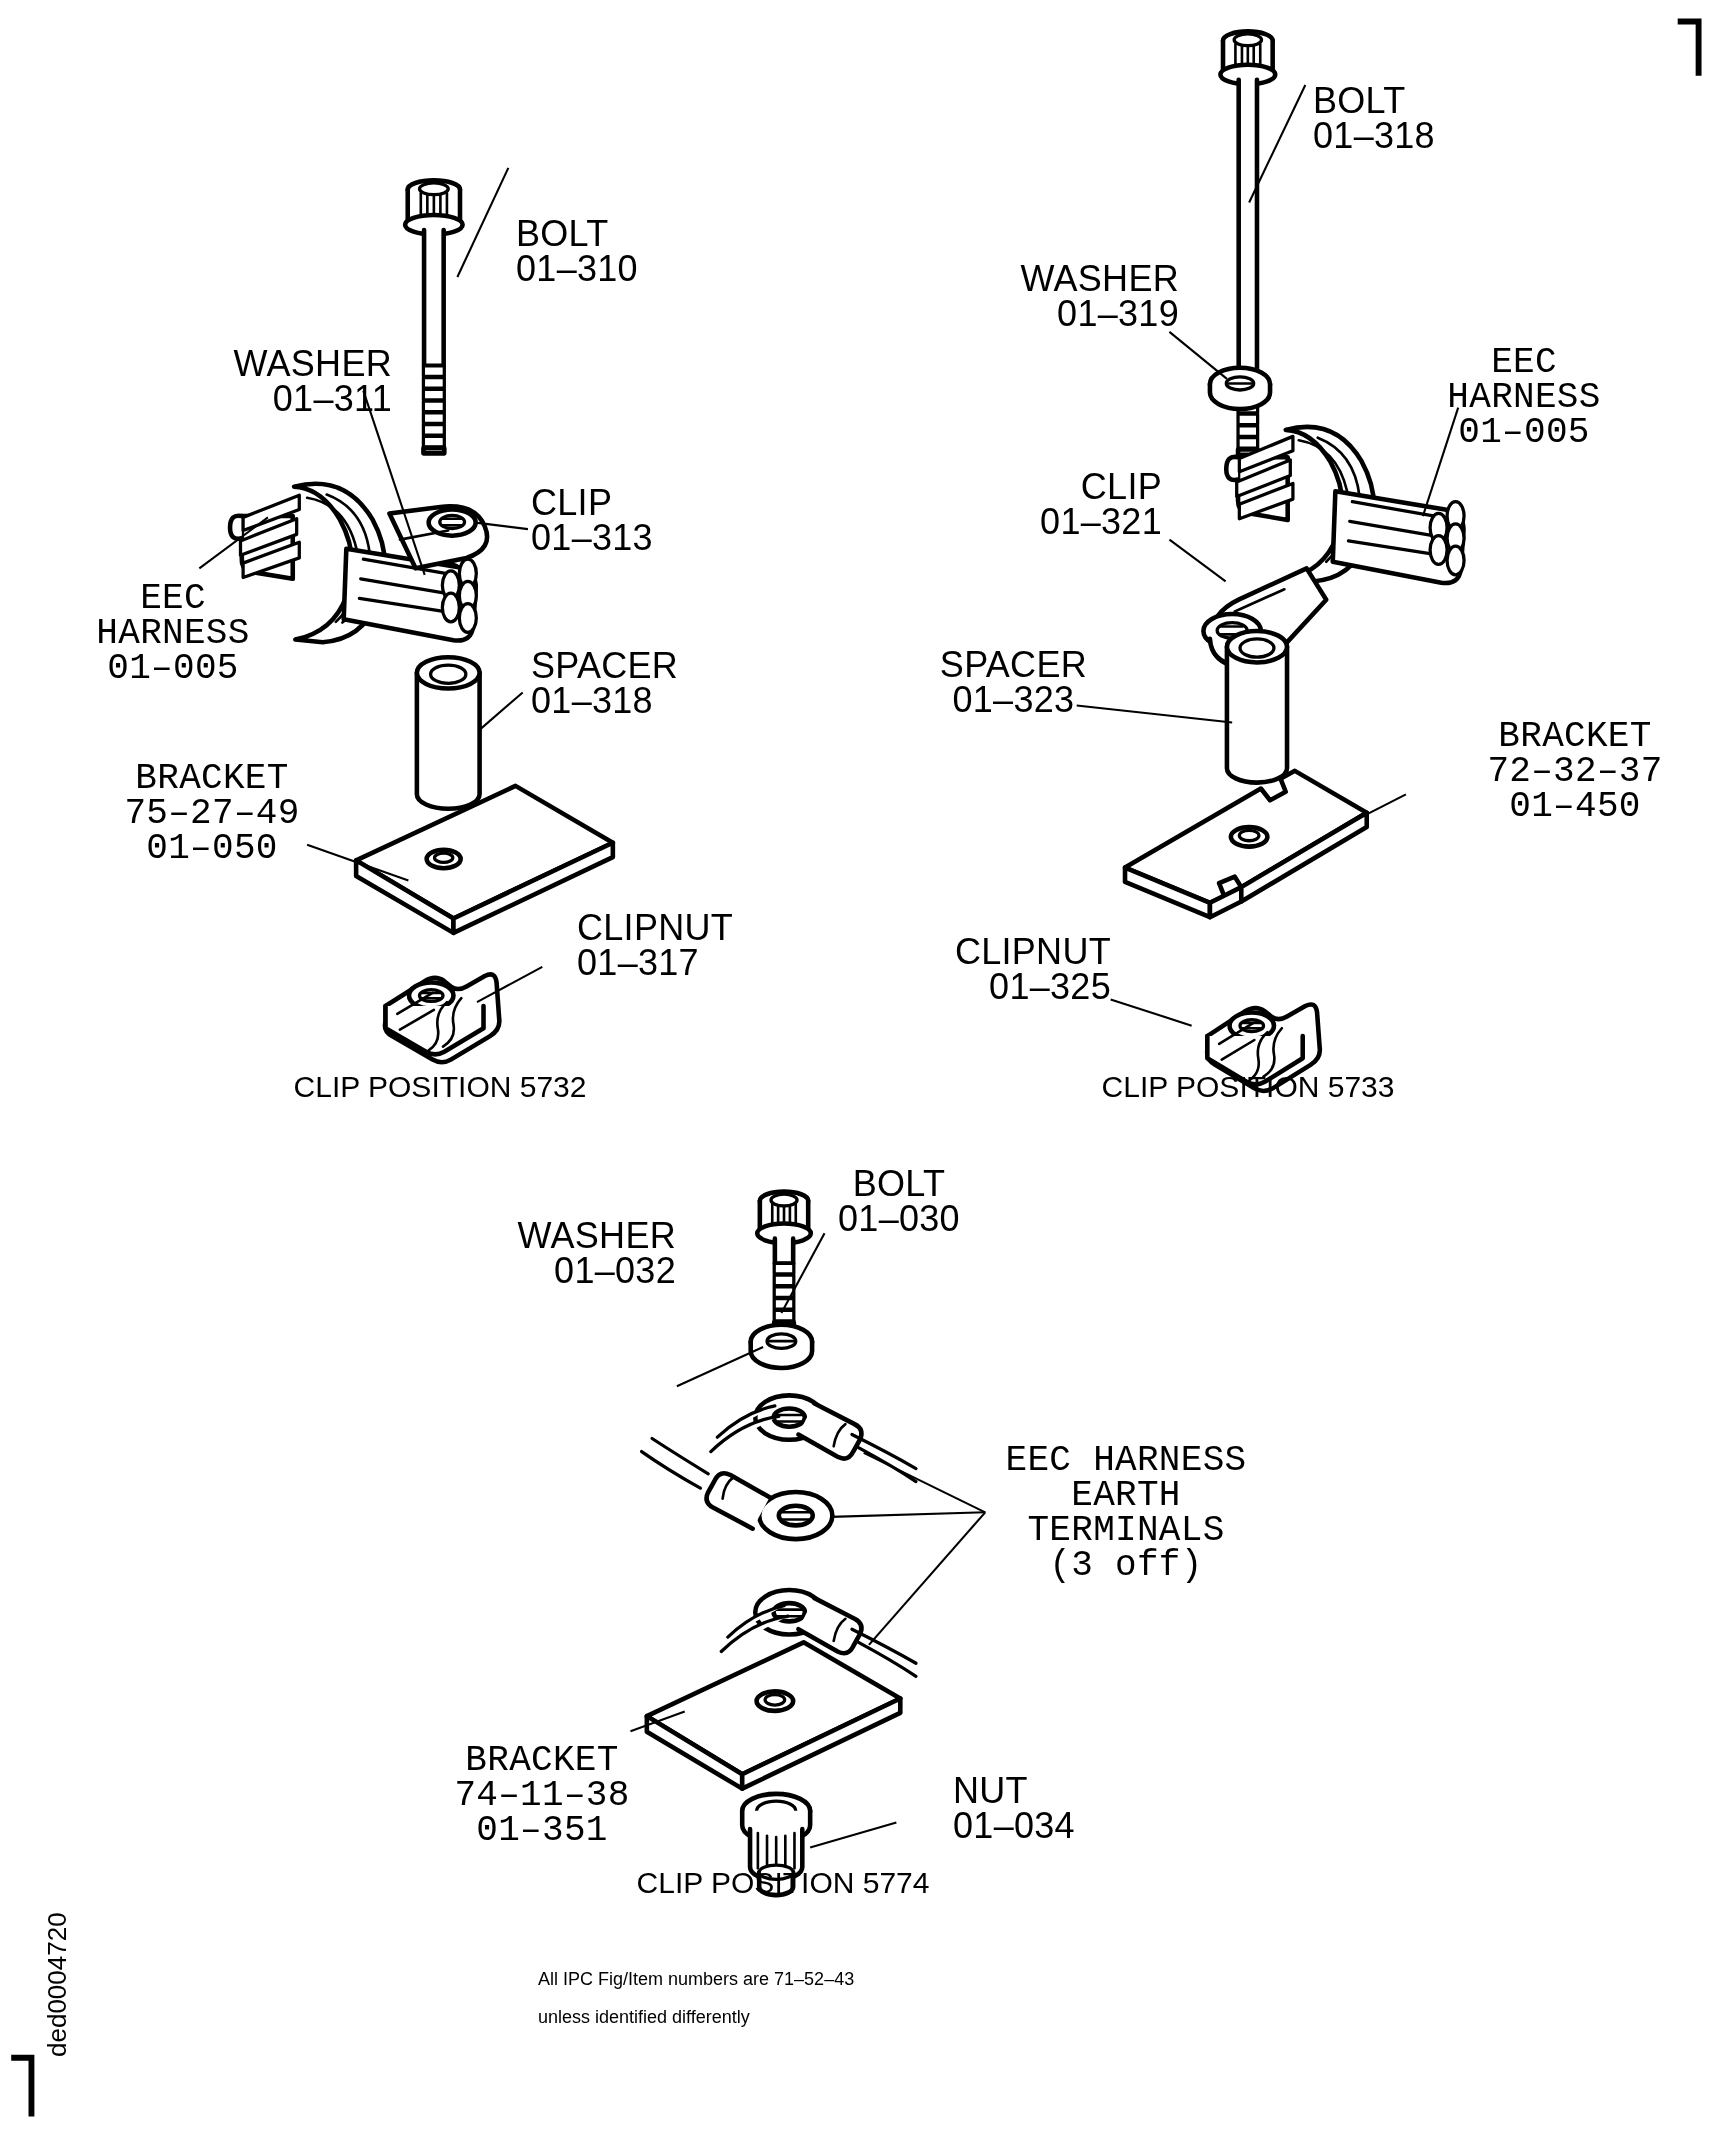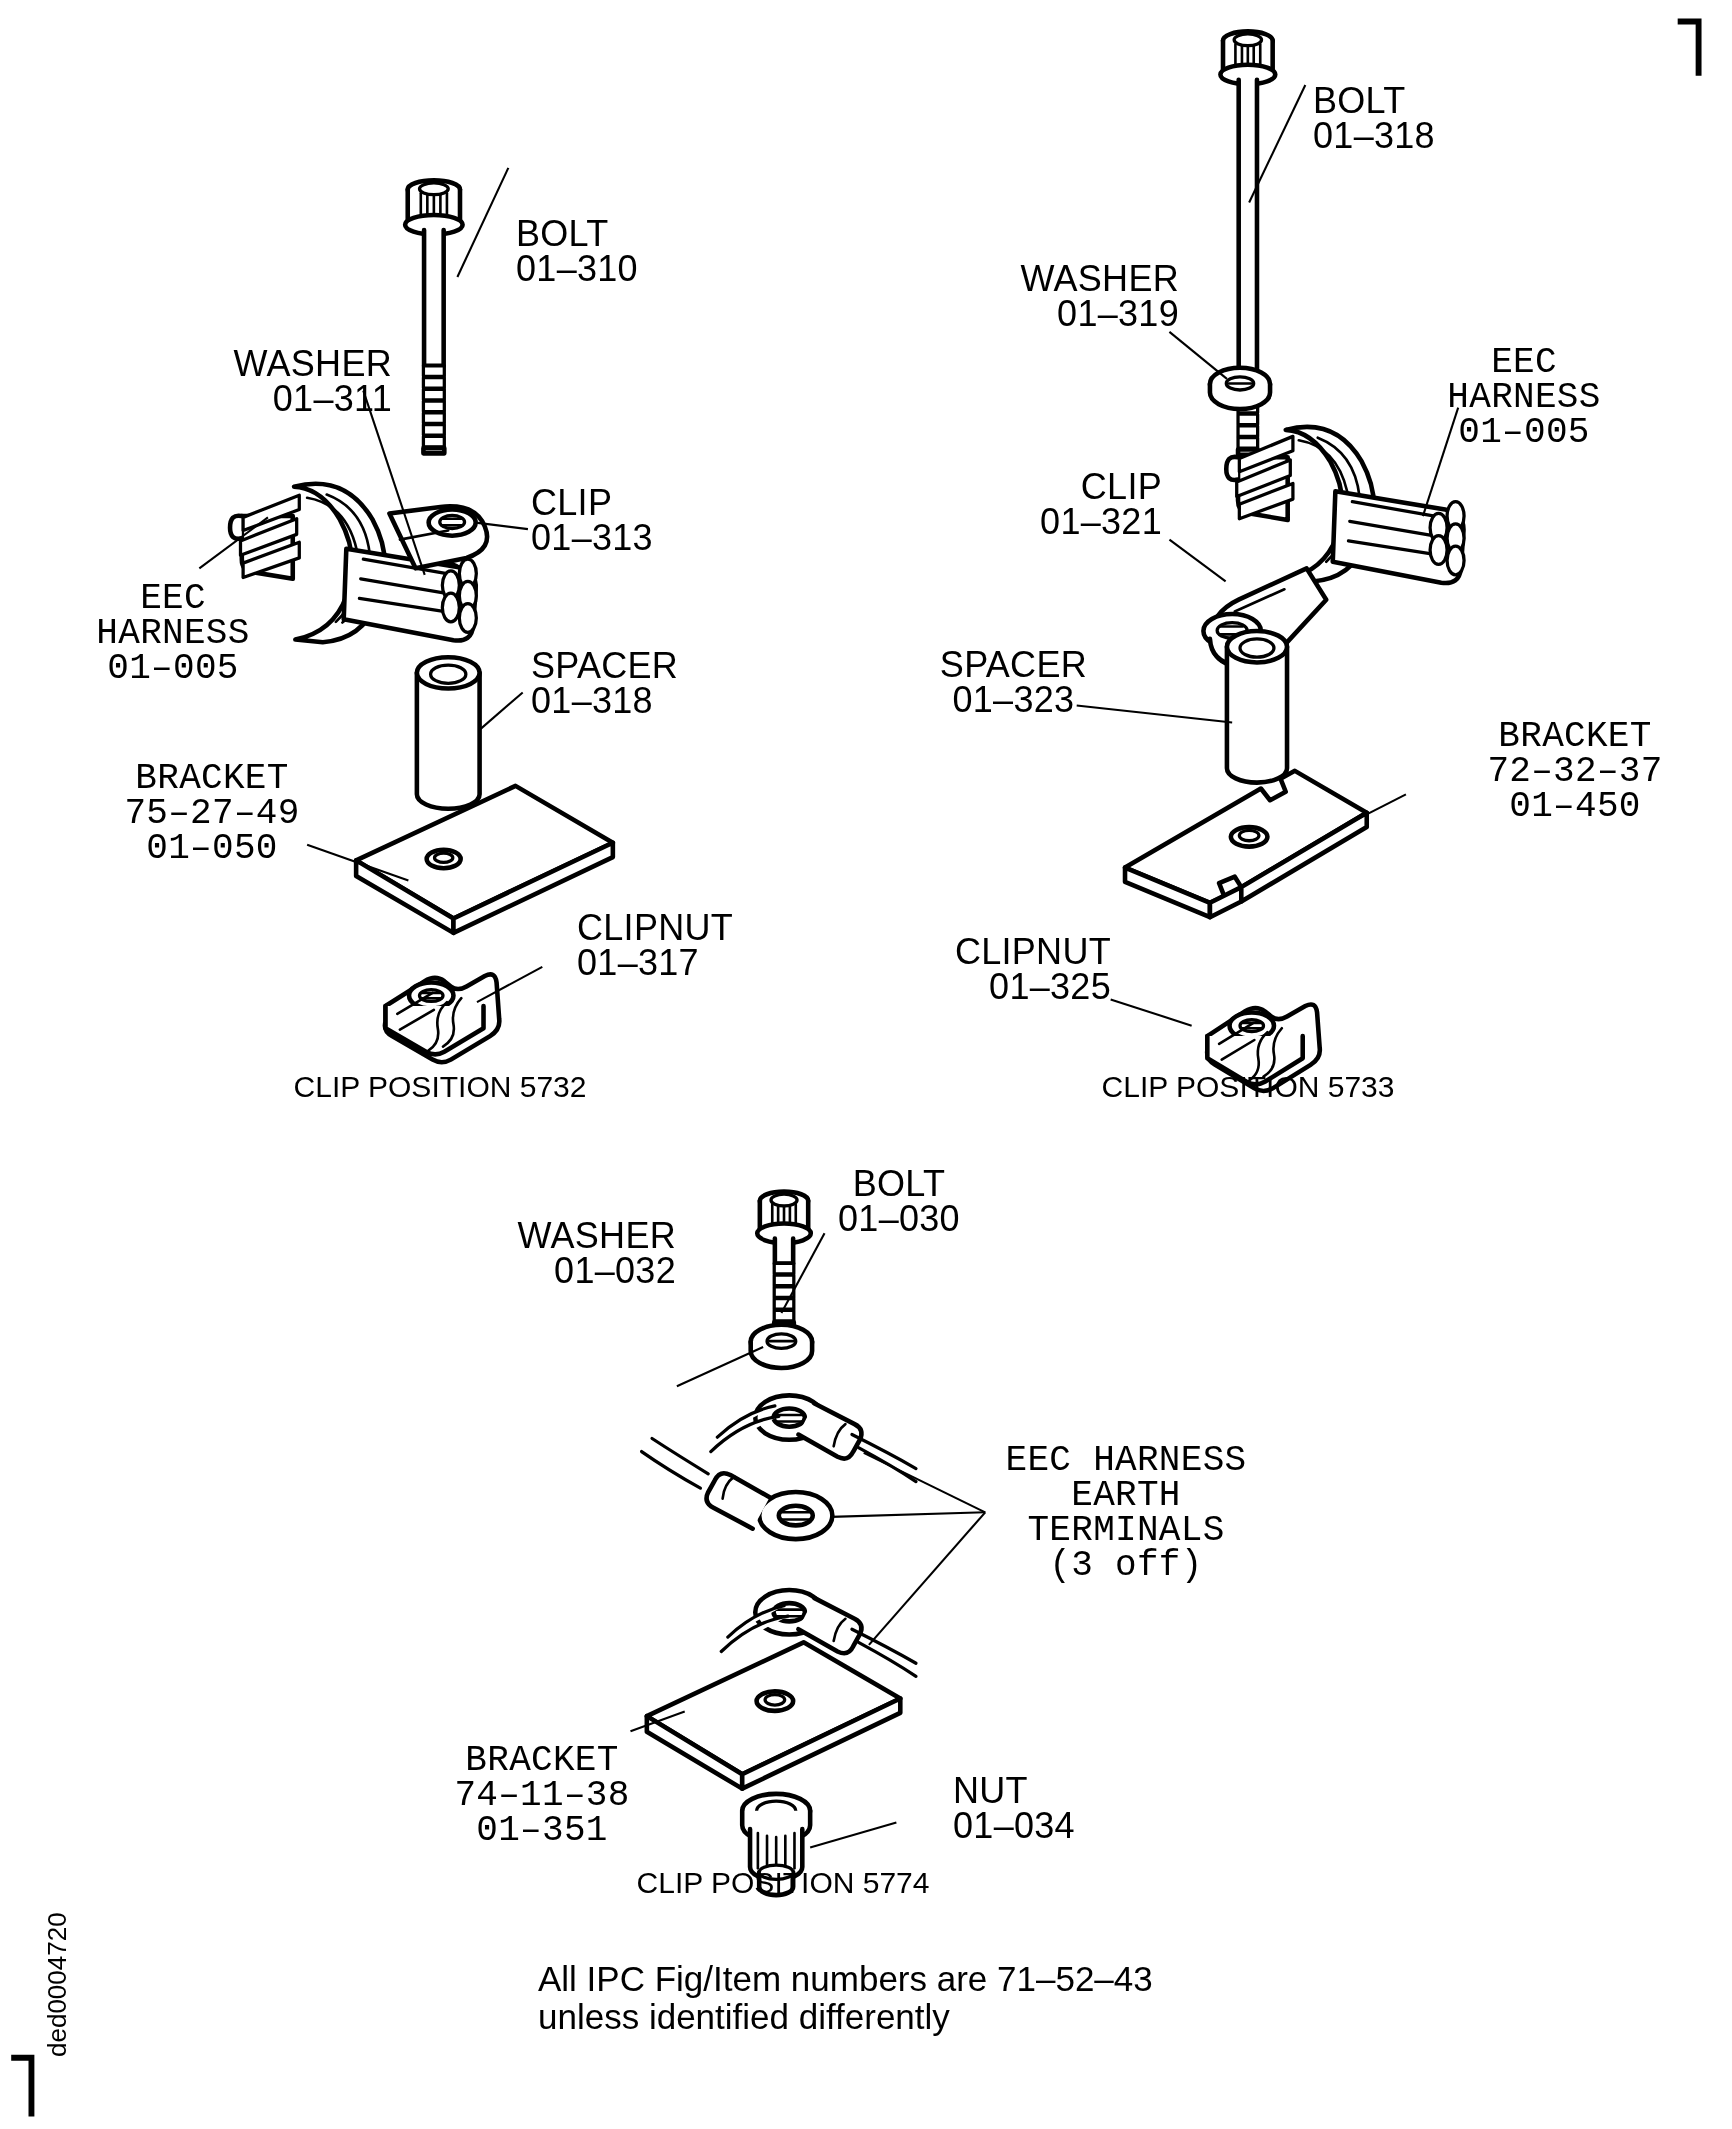--- a/index.html
+++ b/index.html
@@ -5,21 +5,21 @@
   html,body{margin:0;padding:0;background:#fff;}
   body{width:1732px;height:2129px;position:relative;overflow:hidden;
        font-family:"Liberation Sans",sans-serif;color:#000;}
   .sheet{position:absolute;inset:0;}
   .lbl{position:absolute;font-size:36px;line-height:35px;letter-spacing:0.3px;
        white-space:pre;color:#000;}
   .lbl.c{text-align:center;transform:translateX(-50%);font-family:Liberation Mono, monospace;}
   .lbl.r{text-align:right;transform:translateX(-100%);}
   .pos{position:absolute;font-size:30px;line-height:35px;white-space:nowrap;
        text-align:center;transform:translateX(-50%);}
-  .note{position:absolute;font-size:35px;line-height:38px;white-space:pre;}
+  .note{position:absolute;font-size:18px;line-height:38px;white-space:pre;}
   .idtag{position:absolute;font-size:26px;white-space:nowrap;
          transform-origin:0 0;transform:rotate(-90deg);}
   svg{position:absolute;left:0;top:0;overflow:visible;}
   .ln{stroke:#000;stroke-width:3.2;fill:none;}
   .ol{stroke:#000;stroke-width:7;fill:#fff;stroke-linejoin:round;stroke-linecap:round;}
   .ol2{stroke:#000;stroke-width:5;fill:#fff;stroke-linejoin:round;stroke-linecap:round;}
   .thin{stroke:#000;stroke-width:4;fill:none;stroke-linejoin:round;stroke-linecap:round;}
   .crop{stroke:#000;stroke-width:9;fill:none;}
 </style>
 </head>

